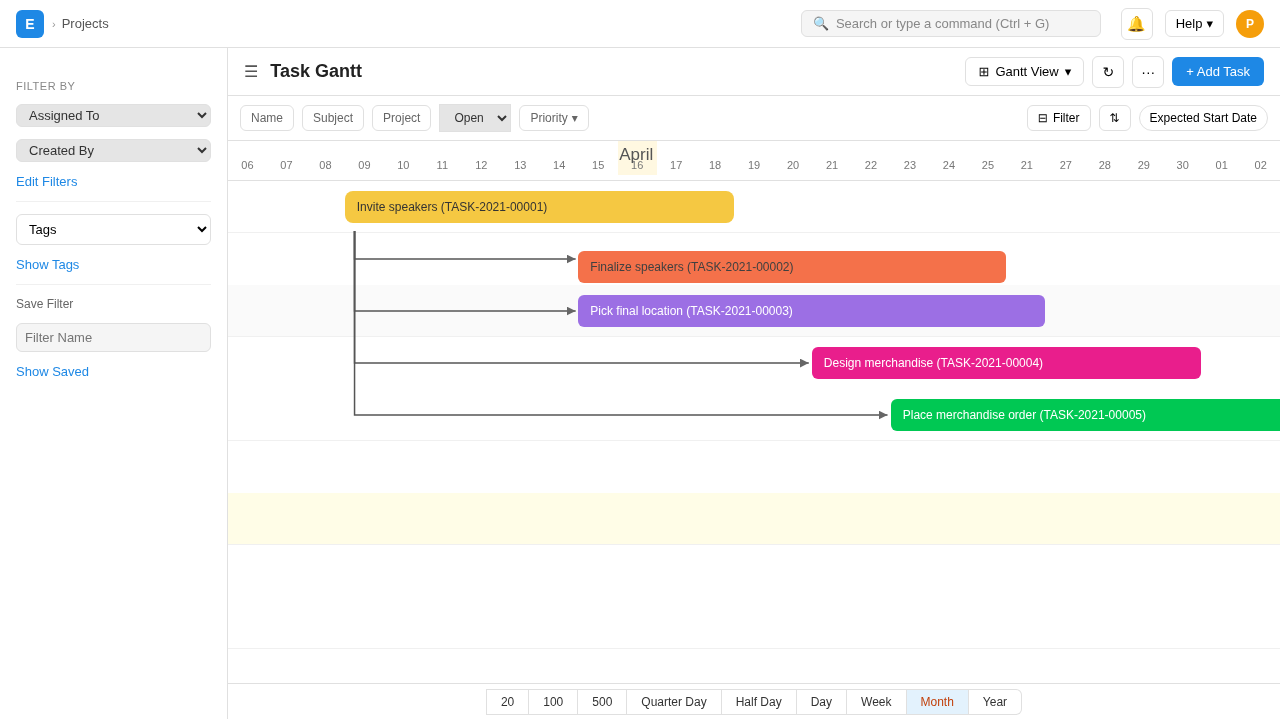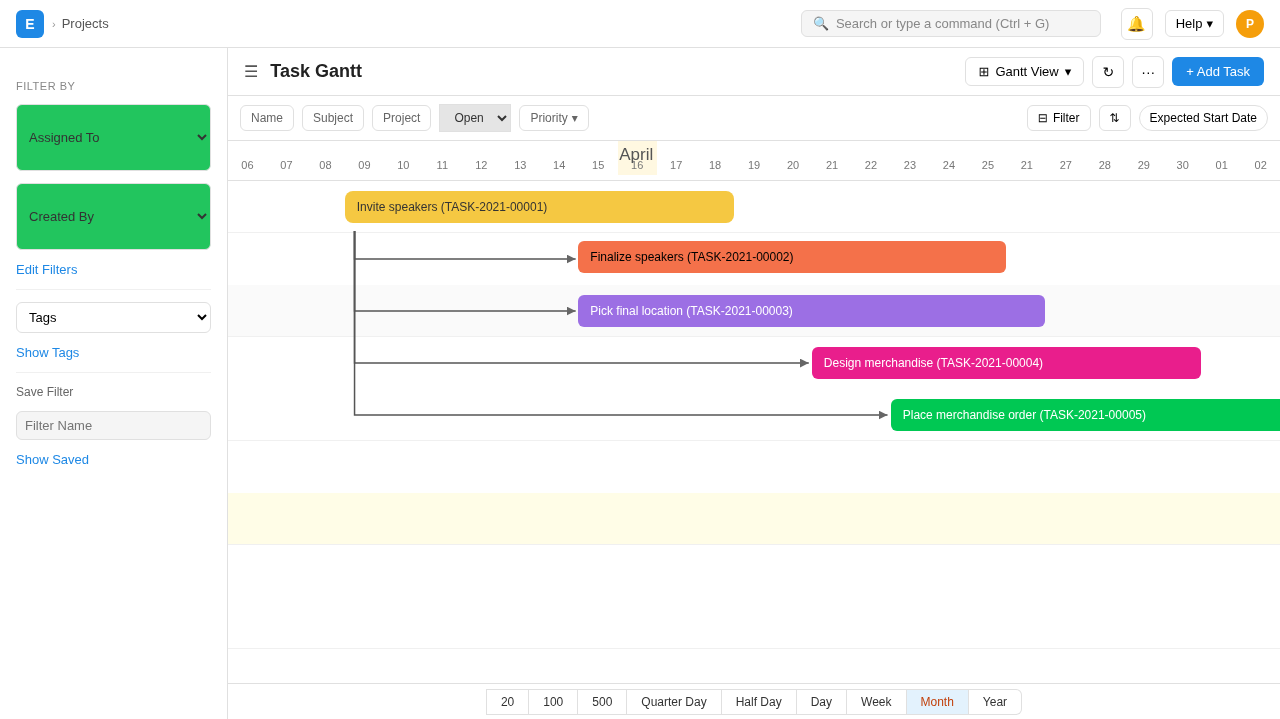--- a/index.html
+++ b/index.html
@@ -64,26 +64,26 @@
       width: 228px;
       background: #fff;
       border-right: 1px solid #e0e0e0;
       padding: 16px;
       display: flex; flex-direction: column; gap: 12px;
       flex-shrink: 0;
     }
     .sidebar-title { font-size: 11px; color: #888; font-weight: 500; text-transform: uppercase; letter-spacing: 0.5px; margin-top: 16px; }
     .filter-select {
       width: 100%;
-      padding: 24px 8px;
+      padding: 2px 8px;
       border: 1px solid #e0e0e0;
       border-radius: 6px;
       font-size: 13px;
       color: #333;
-      background: #22c55e;
+      background: #e5e5e5;
       cursor: pointer;
       appearance: auto;
     }
     .edit-filters-link, .show-tags-link, .show-saved-link {
       color: #1e88e5; font-size: 13px; cursor: pointer; text-decoration: none;
     }
     .sidebar-divider { border: none; border-top: 1px solid #f0f0f0; }
     .save-filter-title { font-size: 12px; color: #666; font-weight: 500; }
     .filter-name-input {
       width: 100%;
@@ -461,21 +461,21 @@
                   </marker>
                 </defs>
                 <path d="M126.55,50 L126.55,78 L347.65,78" stroke="#555" stroke-width="1.5" fill="none" marker-end="url(#arrow)"></path>
                 <path d="M126.55,50 L126.55,130 L347.65,130" stroke="#555" stroke-width="1.5" fill="none" marker-end="url(#arrow)"></path>
                 <path d="M126.55,50 L126.55,182 L580.75,182" stroke="#555" stroke-width="1.5" fill="none" marker-end="url(#arrow)"></path>
                 <path d="M126.55,50 L126.55,234 L659.5,234" stroke="#555" stroke-width="1.5" fill="none" marker-end="url(#arrow)"></path>
               </svg>
 
             <div id="task-bars-container" style="position: absolute; top:0; left:0; width:100%; height:100%;">
                 <div class="task-bar" style="left: 11.1%; width: 37%; top: 10px; background-color: rgb(245, 200, 66); color: rgb(51, 51, 51); border-radius: 8px;">Invite speakers (TASK-2021-00001)</div>
-                <div class="task-bar" style="left: 33.3%; width: 40.7%; top: 60px; background-color: rgb(244, 113, 74); color: #000000;">Finalize speakers (TASK-2021-00002)</div>
+                <div class="task-bar" style="left: 33.3%; width: 40.7%; top: 70px; background-color: rgb(244, 113, 74); color: #404040;">Finalize speakers (TASK-2021-00002)</div>
                 <div class="task-bar" style="left: 33.3%; width: 44.4%; top: 114px; background-color: rgb(156, 111, 228); color: rgb(255, 255, 255);">Pick final location (TASK-2021-00003)</div>
                 <div class="task-bar" style="left: 55.5%; width: 37%; top: 166px; background-color: rgb(233, 30, 140); color: rgb(255, 255, 255);">Design merchandise (TASK-2021-00004)</div>
                 <div class="task-bar" style="left: 63%; width: 40.7%; top: 218px; background-color: rgb(0, 200, 83); color: rgb(255, 255, 255);">Place merchandise order (TASK-2021-00005)</div>
               </div>
 
           </div>
         </div>
       </div>
 
       <div class="gantt-bottom">

